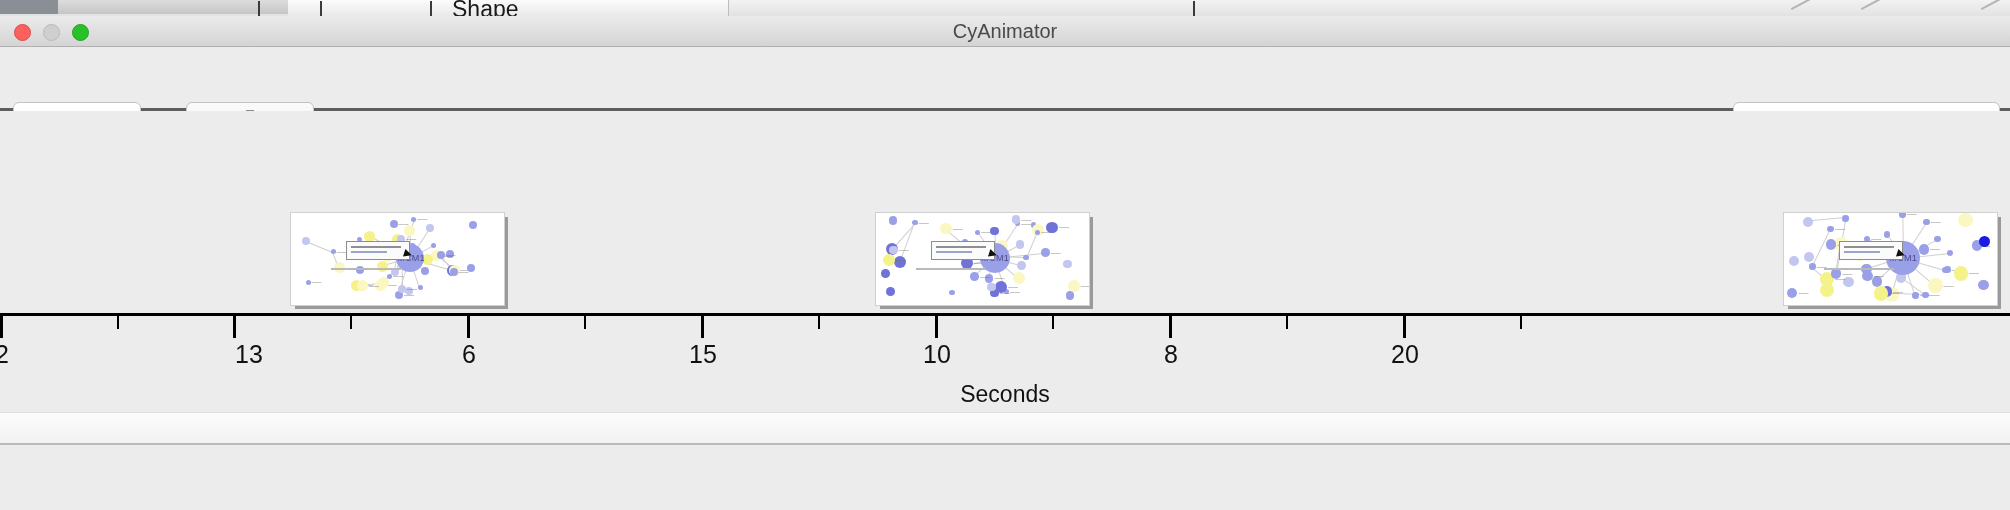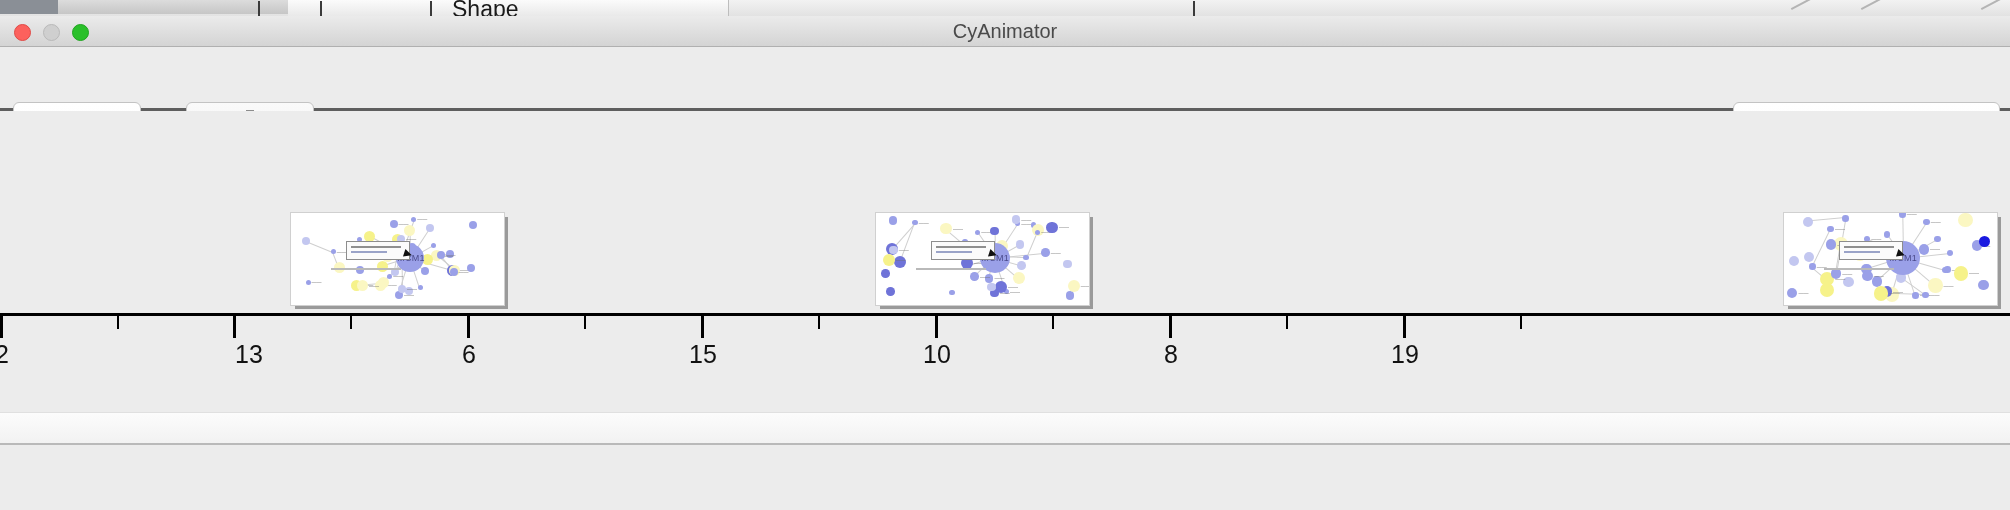--- a/index.html
+++ b/index.html
@@ -446,22 +446,23 @@
       <div class="tick-label" style="left: 249px;">13</div>
       <div class="tick major" style="left: 467px;"></div>
       <div class="tick-label" style="left: 469px;">6</div>
       <div class="tick major" style="left: 701px;"></div>
       <div class="tick-label" style="left: 703px;">15</div>
       <div class="tick major" style="left: 935px;"></div>
       <div class="tick-label" style="left: 937px;">10</div>
       <div class="tick major" style="left: 1169px;"></div>
       <div class="tick-label" style="left: 1171px;">8</div>
       <div class="tick major" style="left: 1403px;"></div>
-      <div class="tick-label" style="left: 1405px;">19</div>
+      <div class="tick-label" style="left: 1405px;">20</div>
     </div>
+  <div class="axis-title">Seconds</div>
 
   <div class="scroll-track">
     
   </div>
 
   <div class="controls">
     
     
     
     

